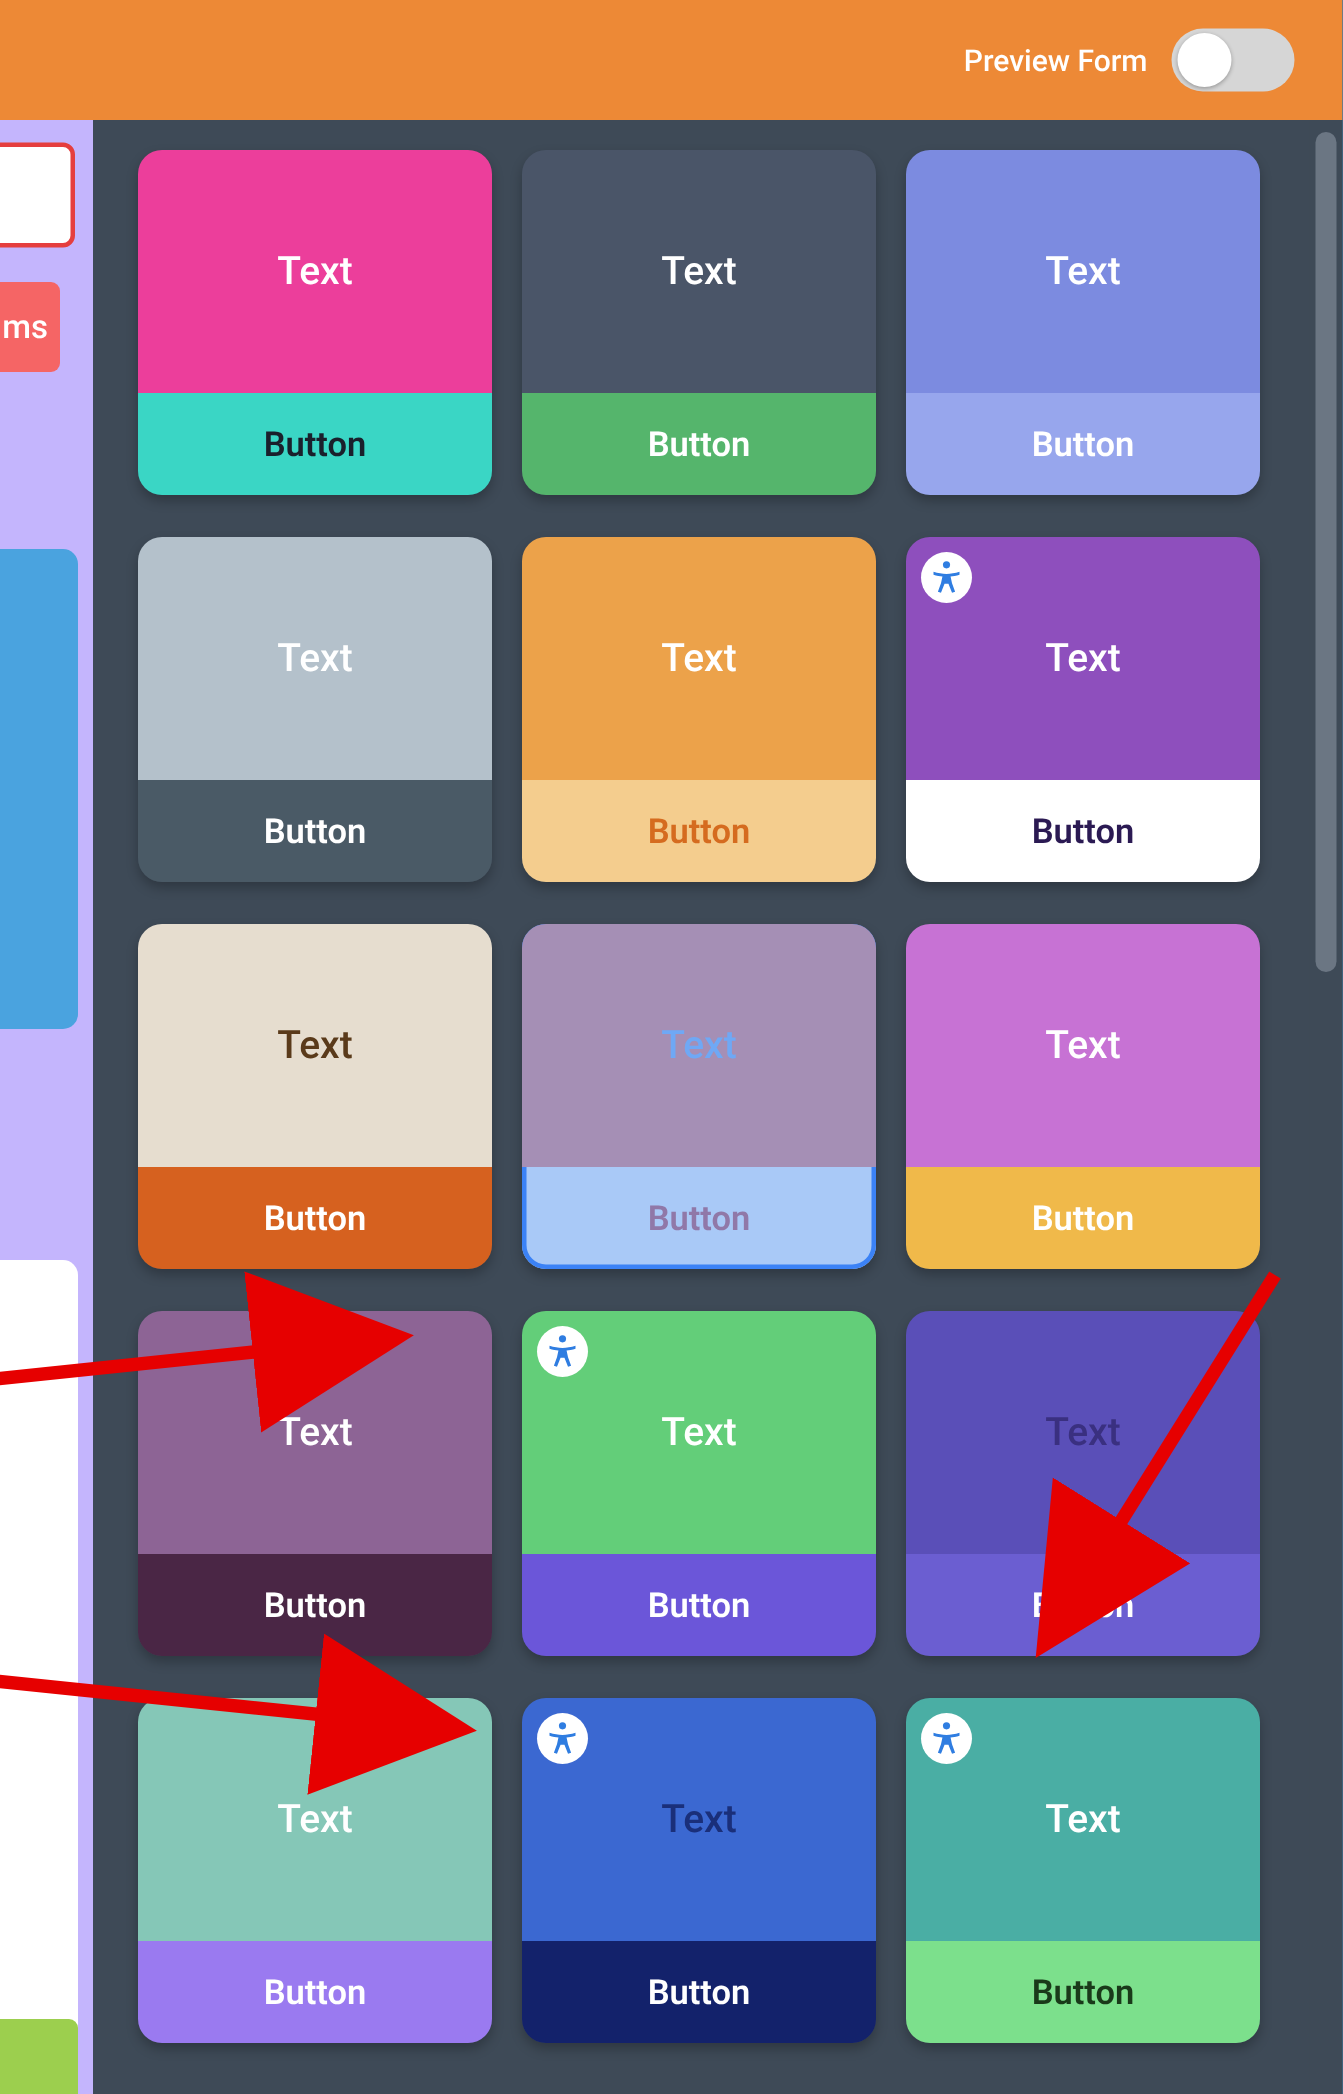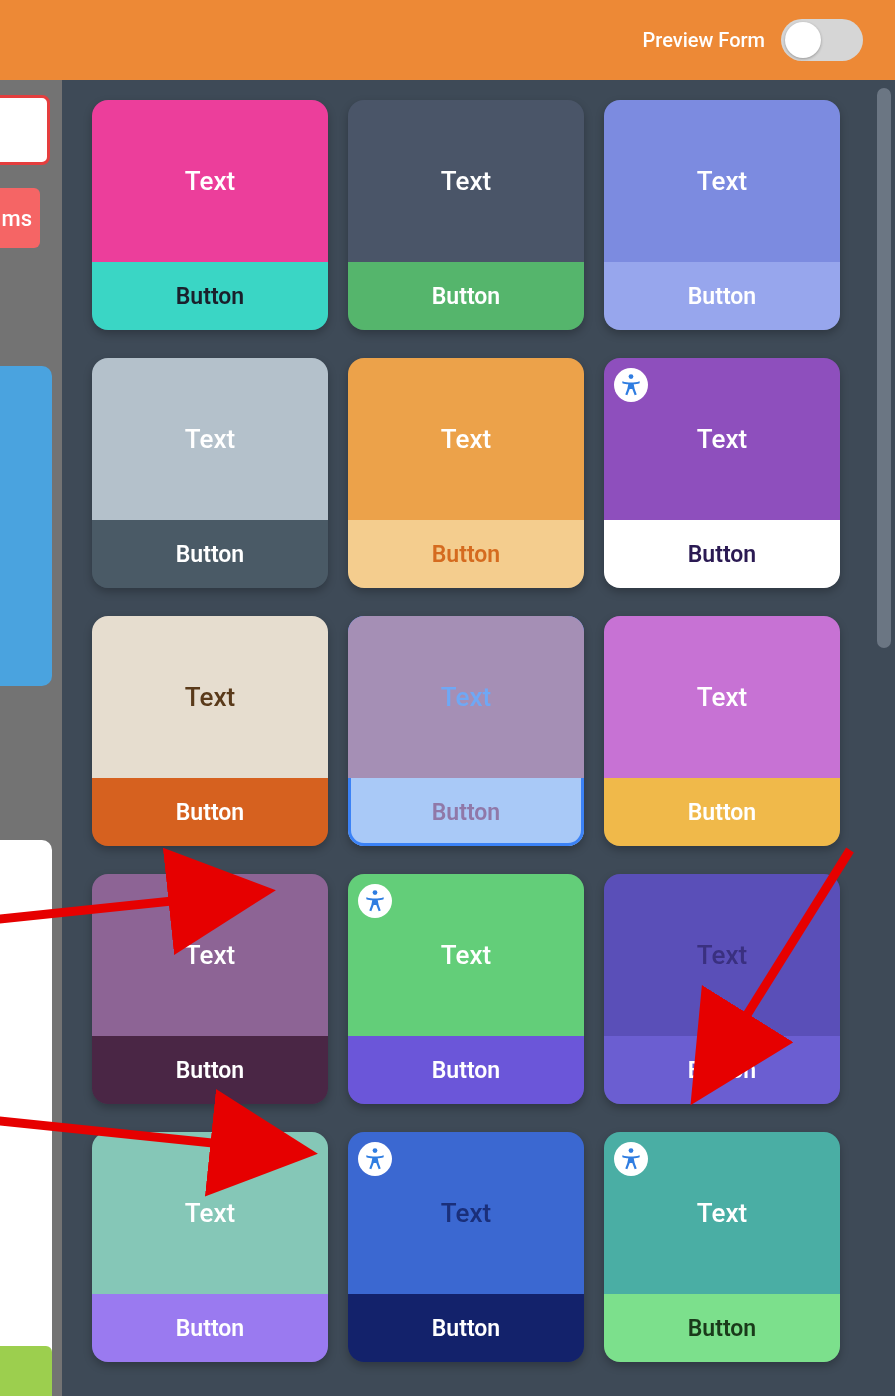--- a/index.html
+++ b/index.html
@@ -17,21 +17,21 @@
     position: relative; cursor: pointer;
   }
   .toggle-knob {
     position: absolute; top: 3px; left: 4px; width: 36px; height: 36px;
     background: #fff; border-radius: 50%;
     box-shadow: 0 1px 3px rgba(0,0,0,.3);
   }
 
   .side-panel {
     position: absolute; top: 80px; left: 0; width: 84px; bottom: 0;
-    background: #737373;
+    background: #c4b5fd;
   }
   .side-box-white {
     position: absolute; top: 15px; left: -20px; width: 70px; height: 70px;
     background: #fff; border-radius: 8px; border: 3px solid #e53e3e;
   }
   .side-tab-red {
     position: absolute; top: 108px; left: -20px; width: 60px; height: 60px;
     background: #f56565; border-radius: 6px; color: #fff;
     display: flex; align-items: center; justify-content: flex-end;
     padding-right: 8px; font-size: 22px; font-weight: 500;

